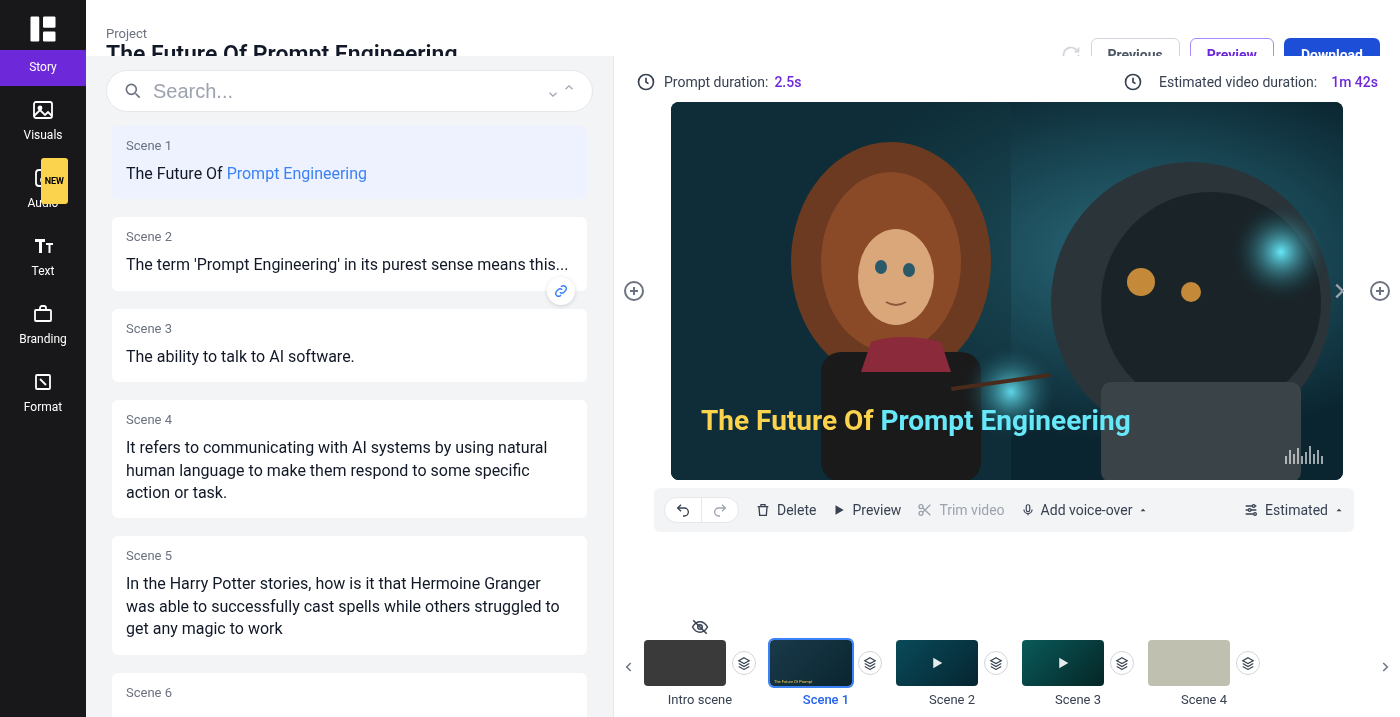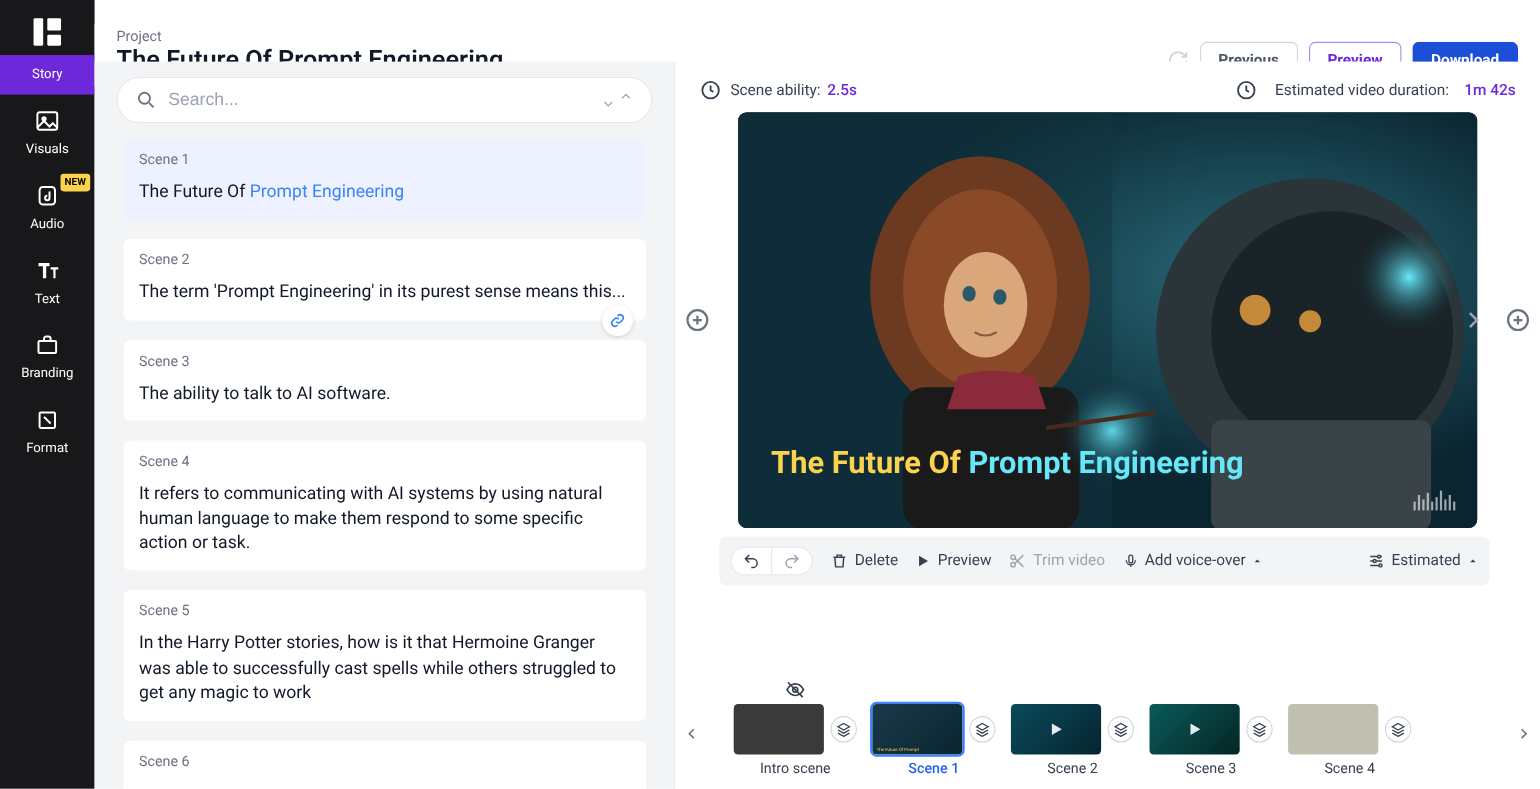--- a/index.html
+++ b/index.html
@@ -4,38 +4,38 @@
 <style>
   * { box-sizing: border-box; margin: 0; padding: 0; }
   body { font-family: -apple-system, BlinkMacSystemFont, "Segoe UI", Roboto, sans-serif; color: #333; background: #fff; width: 1400px; height: 717px; overflow: hidden; }
 
   
   .sidebar { position: absolute; left: 0; top: 0; width: 86px; height: 717px; background: #18181B; display: flex; flex-direction: column; align-items: center; }
   .sidebar-tab { width: 86px; padding: 10px 0 12px; display: flex; flex-direction: column; align-items: center; color: #fff; font-size: 12px; cursor: pointer; position: relative; }
   .sidebar-tab.active { background: #6D28D9; }
   .sidebar-tab .ico { width: 28px; height: 28px; display: flex; align-items: center; justify-content: center; margin-bottom: 4px; }
   .sidebar-tab .ico svg { width: 24px; height: 24px; }
-  .badge-new { position: absolute; top: 4px; right: 4px; background: #FCD34D; color: #000; font-size: 9px; font-weight: 700; padding: 3px 4px; border-radius: 3px; }
+  .badge-new { position: absolute; top: 4px; right: 18px; background: #FCD34D; color: #000; font-size: 9px; font-weight: 700; padding: 18px 4px; border-radius: 3px; }
   .logo { width: 30px; height: 30px; margin-top: 14px; margin-bottom: 6px; }
 
   
   .header { position: absolute; left: 86px; top: 0; right: 0; height: 56px; background: #fff; border-bottom: 1px solid #E5E7EB; display: flex; align-items: flex-start; padding: 4px 20px 0; margin-top: 22px; }
   .proj-label { color: #6B7280; font-size: 13px; }
   .proj-title { font-size: 23px; font-weight: 600; color: #111827; margin-top: 0; }
   .header-right { margin-left: auto; display: flex; align-items: center; gap: 10px; padding-top: 12px; }
   .btn { height: 34px; padding: 0 16px; border-radius: 6px; font-size: 14px; font-weight: 700; display: flex; align-items: center; justify-content: center; cursor: pointer; border: 1px solid transparent; }
   .btn-outline-gray { border-color: #D1D5DB; color: #4B5563; background: #fff; }
   .btn-outline-purple { border-color: #A78BFA; color: #6D28D9; background: #fff; }
   .btn-purple { background: #1d4ed8; color: #fff; }
   .sync-icon { color: #D1D5DB; }
 
   
   .left-col { position: absolute; left: 86px; top: 56px; width: 528px; bottom: 0; background: #F3F4F6; border-right: 1px solid #E5E7EB; overflow: hidden; }
   .search-bar { margin: 14px 20px; background: #fff; border: 1px solid #E5E7EB; border-radius: 999px; height: 42px; display: flex; align-items: center; padding: 0 16px; color: #9CA3AF; }
-  .search-bar input { border: none; outline: none; flex: 1; font-size: 16px; background: transparent; color: #1d4ed8; padding-left: 10px; }
+  .search-bar input { border: none; outline: none; flex: 1; font-size: 20px; background: transparent; color: #1d4ed8; padding-left: 10px; }
   .search-bar input::placeholder { color: #9CA3AF; }
   .search-right { display: flex; gap: 2px; }
   .scene-list { padding: 0 26px; overflow-y: auto; height: 600px; }
   .scene-card { background: #fff; border-radius: 6px; padding: 12px 14px 14px; margin-bottom: 18px; position: relative; }
   .scene-card.active { background: #EEF2FF; }
   .scene-name { color: #6B7280; font-size: 13px; margin-bottom: 10px; }
   .scene-text { color: #111827; font-size: 16px; line-height: 1.4; }
   .scene-text .hl { color: #3B82F6; }
   .link-bubble { position: absolute; right: 12px; bottom: -14px; width: 28px; height: 28px; border-radius: 50%; background: #fff; box-shadow: 0 1px 4px rgba(0,0,0,.15); display: flex; align-items: center; justify-content: center; }
 
@@ -58,21 +58,21 @@
   .nav-arrow { position: absolute; right: 50px; top: 50%; transform: translateY(-50%); color: #9CA3AF; cursor: pointer; }
 
   .editor-toolbar { margin: 8px 40px 0; width: 700px; height: 44px; background: #F3F4F6; border-radius: 6px; display: flex; align-items: center; padding: 0 10px; gap: 16px; color: #374151; font-size: 14px; }
   .undo-redo { background: #fff; border: 1px solid #E5E7EB; border-radius: 999px; display: flex; overflow: hidden; }
   .undo-redo div { padding: 4px 10px; display: flex; align-items: center; cursor: pointer; }
   .undo-redo div:first-child { border-right: 1px solid #E5E7EB; }
   .tb-item { display: flex; align-items: center; gap: 6px; cursor: pointer; }
   .tb-item.disabled { color: #9CA3AF; cursor: default; }
 
   
-  .timeline { position: absolute; bottom: 0; left: 0; right: 0; padding: 30px 0 10px; display: flex; align-items: flex-start; gap: 23px; }
+  .timeline { position: absolute; bottom: 0; left: 0; right: 0; padding: 30px 0 10px; display: flex; align-items: flex-start; }
   .tl-nav { width: 30px; display: flex; align-items: center; justify-content: center; color: #6B7280; cursor: pointer; padding-top: 20px; }
   .tl-items { display: flex; gap: 14px; }
   .tl-item { width: 112px; display: flex; flex-direction: column; align-items: center; gap: 6px; position: relative; }
   .tl-row { display:flex; align-items:center; gap:6px; }
   .tl-thumb { width: 82px; height: 46px; border-radius: 4px; background: #0a2530; position: relative; overflow: hidden; display: flex; align-items: center; justify-content: center; cursor: pointer; }
   .tl-thumb.intro { background: #3a3a3a; }
   .tl-thumb.active { outline: 2px solid #3B82F6; }
   .tl-thumb .play { color: #fff; opacity: .9; }
   .tl-thumb .mini-txt { position: absolute; left: 4px; bottom: 2px; font-size: 4px; color: #FCD34D; }
   .tl-label { font-size: 13px; color: #374151; }
@@ -213,21 +213,21 @@
     </div>
   </div>
 </div>
 
 <div class="right-col">
   <div class="meta-row">
     <svg class="clock-icon" width="20" height="20" viewBox="0 0 24 24" fill="none" stroke="#374151" stroke-width="2">
         <circle cx="12" cy="12" r="9"></circle>
         <path d="M12 7v5l3 2"></path>
       </svg>
-    <span>Scene ability:</span>
+    <span>Prompt duration:</span>
     <span class="meta-val">2.5s</span>
     <div class="right">
       <svg class="clock-icon" width="20" height="20" viewBox="0 0 24 24" fill="none" stroke="#374151" stroke-width="2">
           <circle cx="12" cy="12" r="9"></circle>
           <path d="M12 7v5l3 2"></path>
         </svg>
       <span>Estimated video duration:</span>
       <span class="meta-val">1m 42s</span>
     </div>
   </div>

